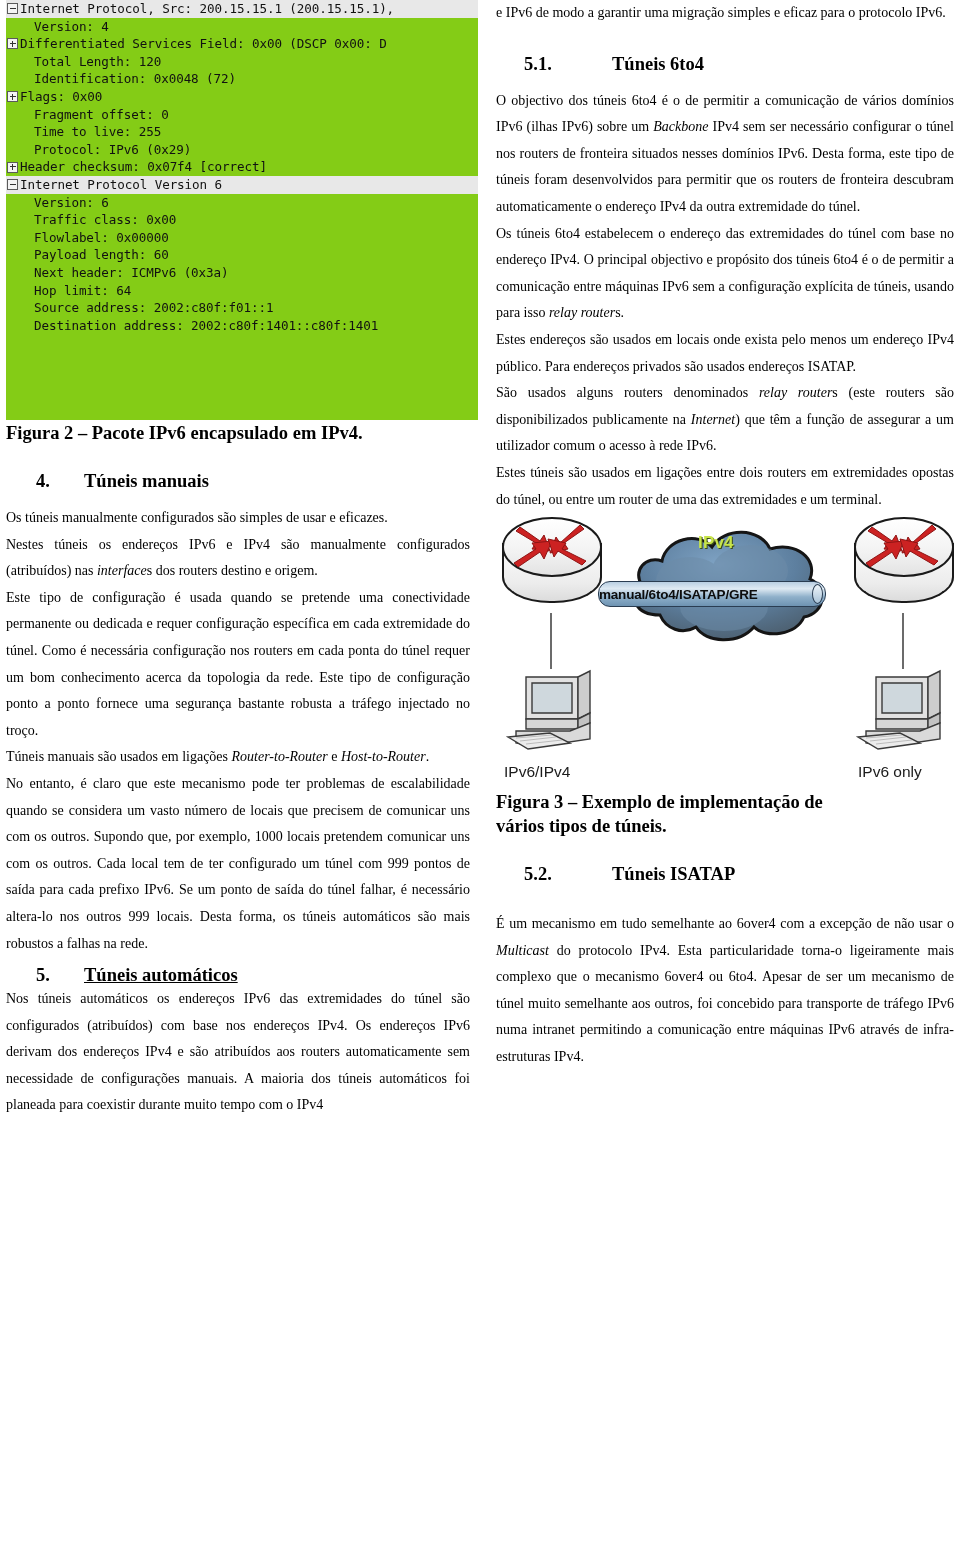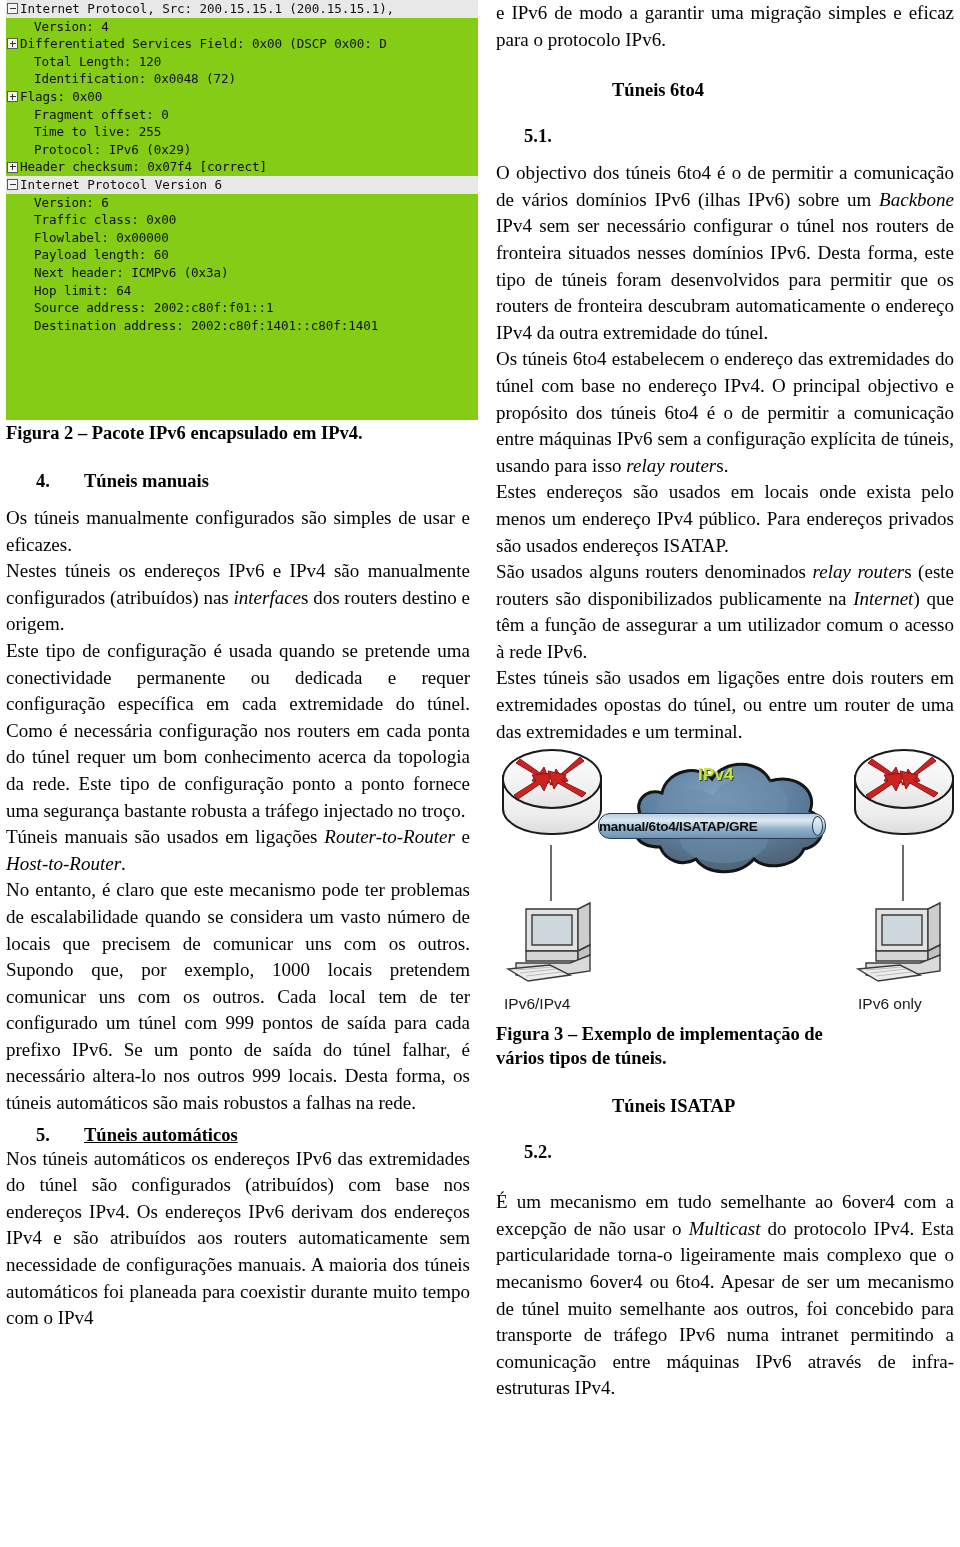--- a/index.html
+++ b/index.html
@@ -114,30 +114,29 @@
     margin: 0;
     padding: 0;
     display: flex;
   }
   h2.heading .num {
     display: inline-block;
     min-width: 48px;
   }
   h2.heading.sub .num {
     min-width: 88px;
-    margin-top: 46px;
   }
   h2.heading.underlined .ttl {
     text-decoration: underline;
   }
   .head-wrap { padding-left: 30px; }
   .head-wrap.sub { padding-left: 28px; }
 
   p.body {
-    font-size: 19px;
+    font-size: 14px;
     line-height: 26.6px;
     margin: 0;
     padding: 0;
     text-align: justify;
     text-justify: inter-word;
     hyphens: none;
   }
   .it { font-style: italic; }
   .sp { height: 26px; }
   .sp-s { height: 13px; }

